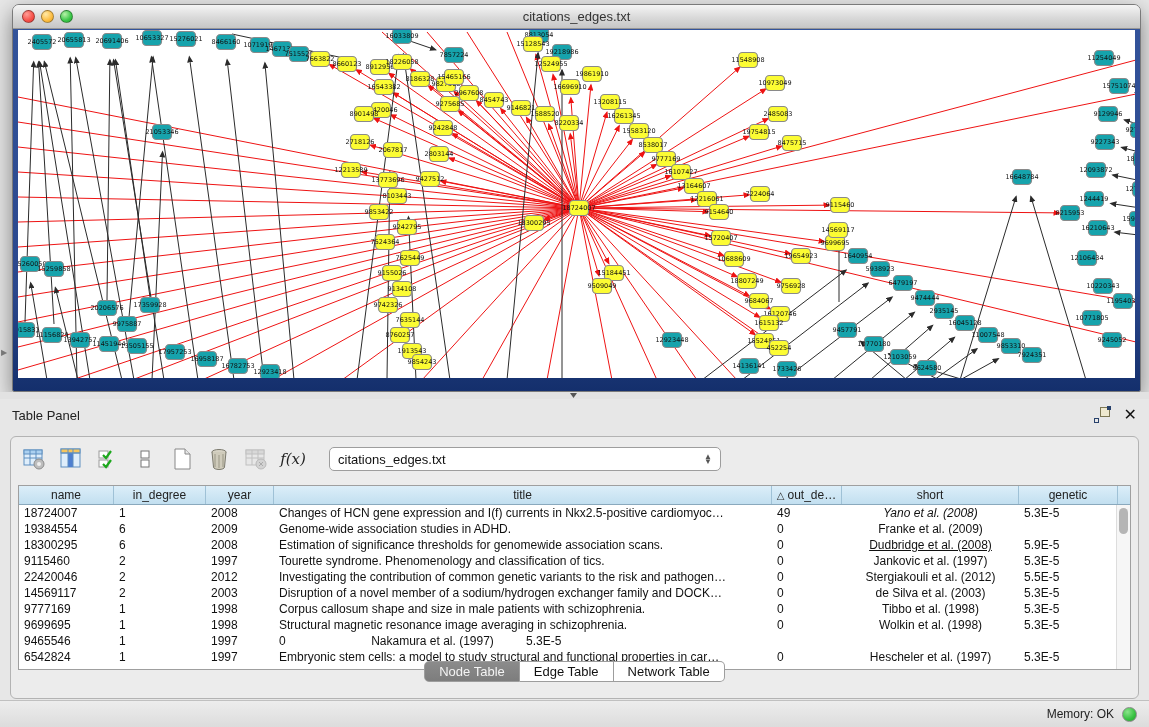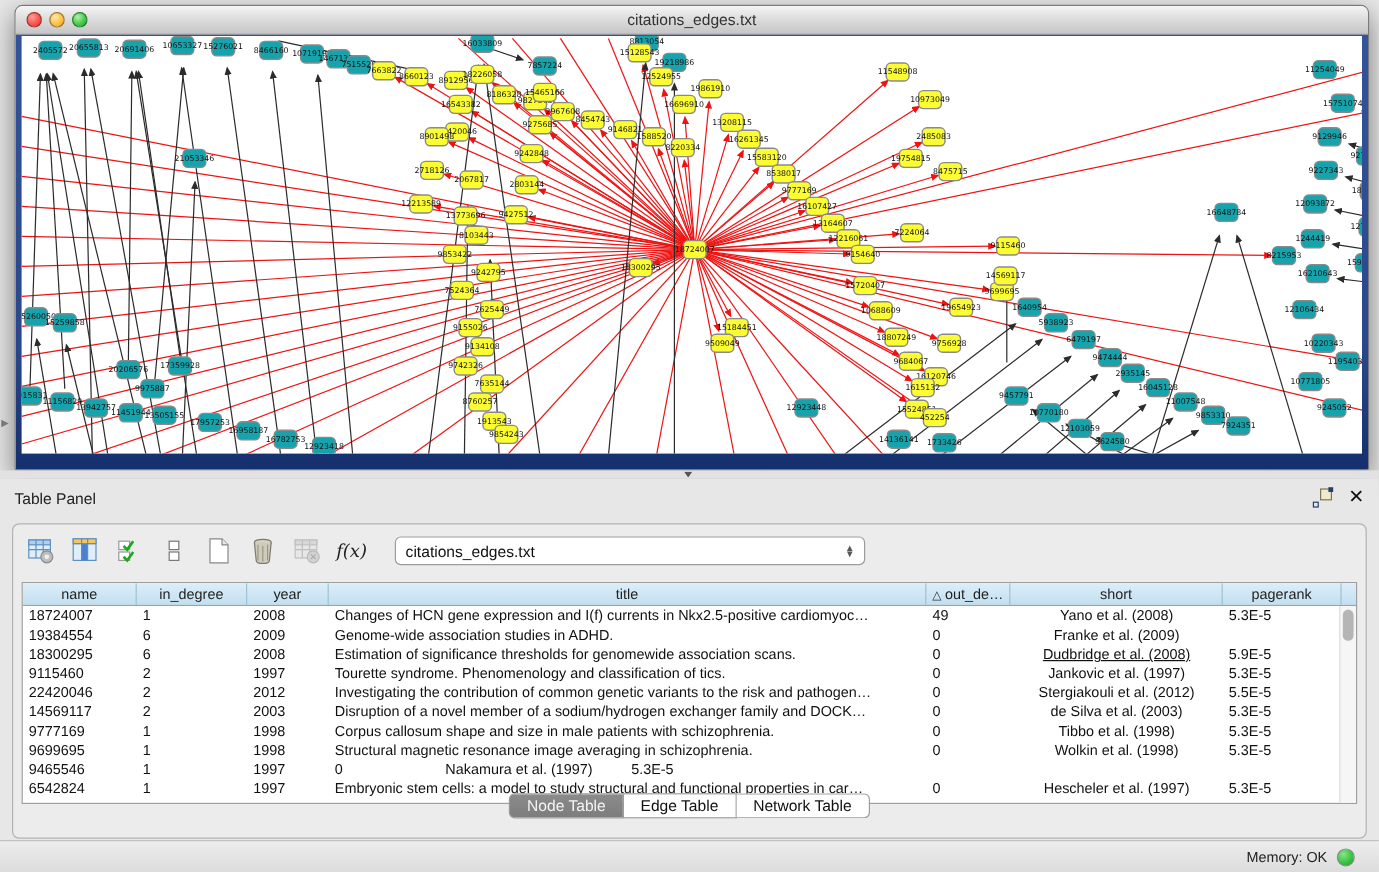--- a/index.html
+++ b/index.html
@@ -67,21 +67,21 @@
   .tabset { display:flex; }
   .tab { font-size:13px; padding:2px 14px; background:#fff; border:1px solid #9d9d9d; border-left:none;
     color:#111; cursor:pointer; }
   .tab:first-child { border-left:1px solid #9d9d9d; border-radius:5px 0 0 5px; }
   .tab:last-child { border-radius:0 5px 5px 0; }
   .tab.sel { background:linear-gradient(#8b8b8b,#7d7d7d); color:#f4f4f4; }
 
   
   .statusbar { position:absolute; left:0; top:700px; width:1149px; height:27px;
     background:linear-gradient(#ededed,#dcdcdc); border-top:1px solid #c0c0c0;
-    display:flex; align-items:center; justify-content:flex-end; padding-right:20px; gap:8px; }
+    display:flex; align-items:center; justify-content:flex-end; padding-right:12px; gap:8px; }
   .mem-label { font-size:12px; color:#222; }
   .mem-dot { width:15px; height:15px; border-radius:50%; background:radial-gradient(circle at 35% 30%,#8ae48a,#35c13f 60%,#2a9a33);
     border:1px solid #8a8a8a; cursor:pointer; }
 </style>
 </head>
 <body>
 
 <div class="net-window">
   <div class="titlebar">
     <div class="lights">
@@ -595,30 +595,30 @@
     </div>
 
     <div class="tablebox">
       <div class="thead" id="thead">
           <div class="th" style="width: 95px;">name</div>
           <div class="th" style="width: 92px;">in_degree</div>
           <div class="th" style="width: 68px;">year</div>
           <div class="th" style="width: 498px;">title</div>
           <div class="th" style="width: 70px;"><span class="sort">△</span>out_de…</div>
           <div class="th" style="width: 177px;">short</div>
-          <div class="th" style="width: 99px;">pagerank</div>
+          <div class="th" style="width: 99px;">genetic</div>
         </div>
       <div id="tbody">
           <div class="trow">
             <div class="td" style="width: 95px;">18724007</div>
             <div class="td" style="width: 92px;">1</div>
             <div class="td" style="width: 68px;">2008</div>
             <div class="td" style="width: 498px;">Changes of HCN gene expression and I(f) currents in Nkx2.5-positive cardiomyoc…</div>
             <div class="td" style="width: 70px;">49</div>
-            <div class="td center" style="width: 177px;">Yano et al. (2008)</div>
+            <div class="td center" style="width: 177px; font-style: italic;">Yano et al. (2008)</div>
             <div class="td" style="width: 99px;">5.3E-5</div>
           </div>
           <div class="trow">
             <div class="td" style="width: 95px;">19384554</div>
             <div class="td" style="width: 92px;">6</div>
             <div class="td" style="width: 68px;">2009</div>
             <div class="td" style="width: 498px;">Genome-wide association studies in ADHD.</div>
             <div class="td" style="width: 70px;">0</div>
             <div class="td center" style="width: 177px;">Franke et al. (2009)</div>
             <div class="td" style="width: 99px; margin-top: 44px;">5.6E-5</div>

